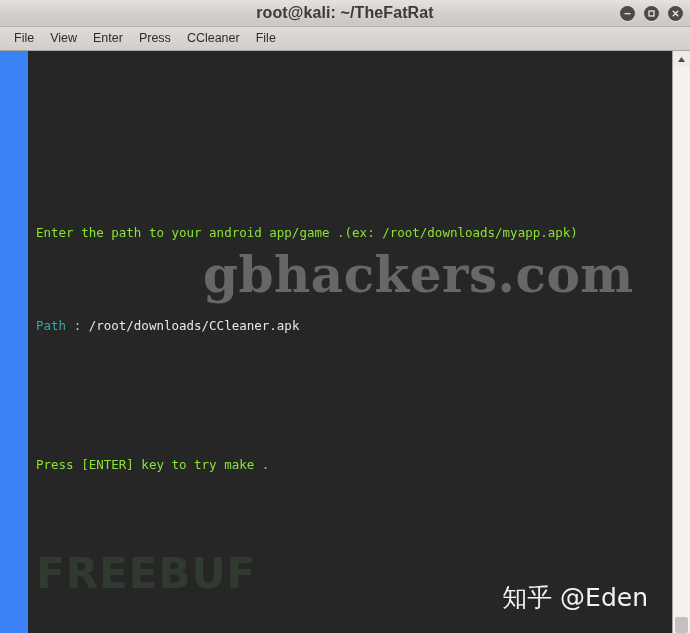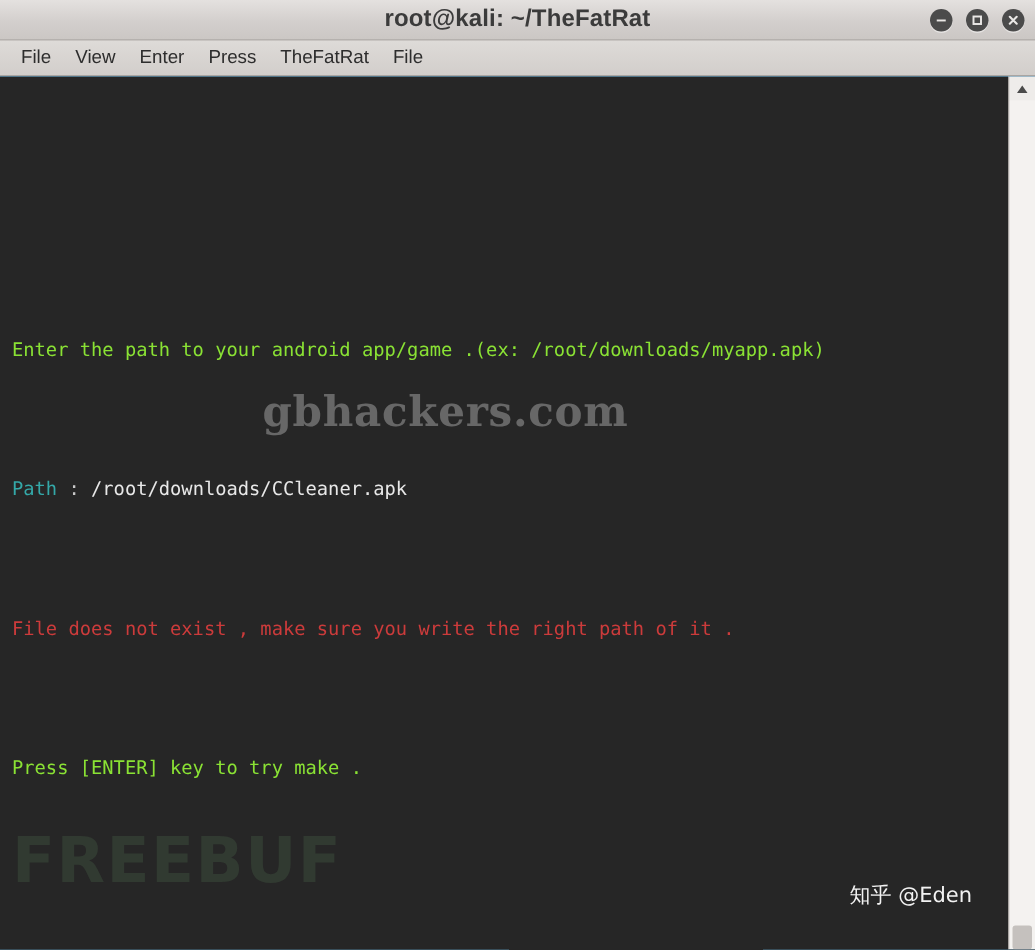--- a/index.html
+++ b/index.html
@@ -76,23 +76,24 @@
     color: #2d2d2d;
     padding: 2px 8px 3px 8px;
     cursor: pointer;
     white-space: nowrap;
   }
 
   
   #term-wrap {
     flex: 1;
     display: flex;
-    background: #0369a1;
+    background: #3b82f6;
     position: relative;
     overflow: hidden;
+    padding-left: 28px;
   }
   #terminal {
     flex: 1;
     position: relative;
     background: #262626;
     padding: 3px 0 0 0;
     overflow: hidden;
     font-family: "DejaVu Sans Mono", "Liberation Mono", monospace;
     font-size: 12.5px;
     line-height: 15.5px;
@@ -145,39 +146,39 @@
   
   .wm {
     position: absolute;
     pointer-events: none;
     user-select: none;
   }
   #wm-gbhackers {
     left: 175px;
     top: 216px;
     font-family: "DejaVu Serif", "Liberation Serif", serif;
-    font-size: 28px;
+    font-size: 50px;
     font-weight: bold;
     color: rgba(255,255,255,0.30);
     letter-spacing: 0.5px;
   }
   #wm-freebuf {
     left: 8px;
     top: 515px;
     font-family: "DejaVu Sans", "Liberation Sans", sans-serif;
     font-size: 42px;
     font-weight: bold;
     color: rgba(120,190,120,0.13);
     letter-spacing: 1px;
   }
   #wm-zhihu {
     right: 24px;
     top: 539px;
     font-family: "DejaVu Sans", "Liberation Sans", sans-serif;
-    font-size: 14px;
+    font-size: 25px;
     color: #f2f2f2;
     white-space: nowrap;
   }
 </style>
 </head>
 <body>
 
 <div id="window">
 
   <div id="titlebar">
@@ -199,37 +200,36 @@
         </svg>
       </div>
     </div>
   </div>
 
   <div id="menubar">
     <div class="menu-item">File</div>
     <div class="menu-item">View</div>
     <div class="menu-item">Enter</div>
     <div class="menu-item">Press</div>
-    <div class="menu-item">TheFatRat</div>
+    <div class="menu-item">CCleaner</div>
     <div class="menu-item">File</div>
   </div>
 
   <div id="term-wrap">
 
     <div id="terminal">
 
       <div class="row blank"> </div>
       <div class="row blank"> </div>
 
       
       <div class="row"><span class="green">Enter the path to your android app/game .(ex: /root/downloads/myapp.apk)</span></div>
       <div class="row blank"> </div>
       <div class="row"><span class="cyan">Path</span><span class="grey"> : </span><span class="white">/root/downloads/CCleaner.apk</span></div>
       <div class="row blank"> </div>
-      <div class="row"><span class="red">File does not exist , make sure you write the right path of it .</span></div>
       <div class="row blank"> </div>
       <div class="row"><span class="green">Press [ENTER] key to try make .</span></div>
 
       <div class="row blank"> </div>
       <div class="row blank"> </div>
 
       
       
       
       

